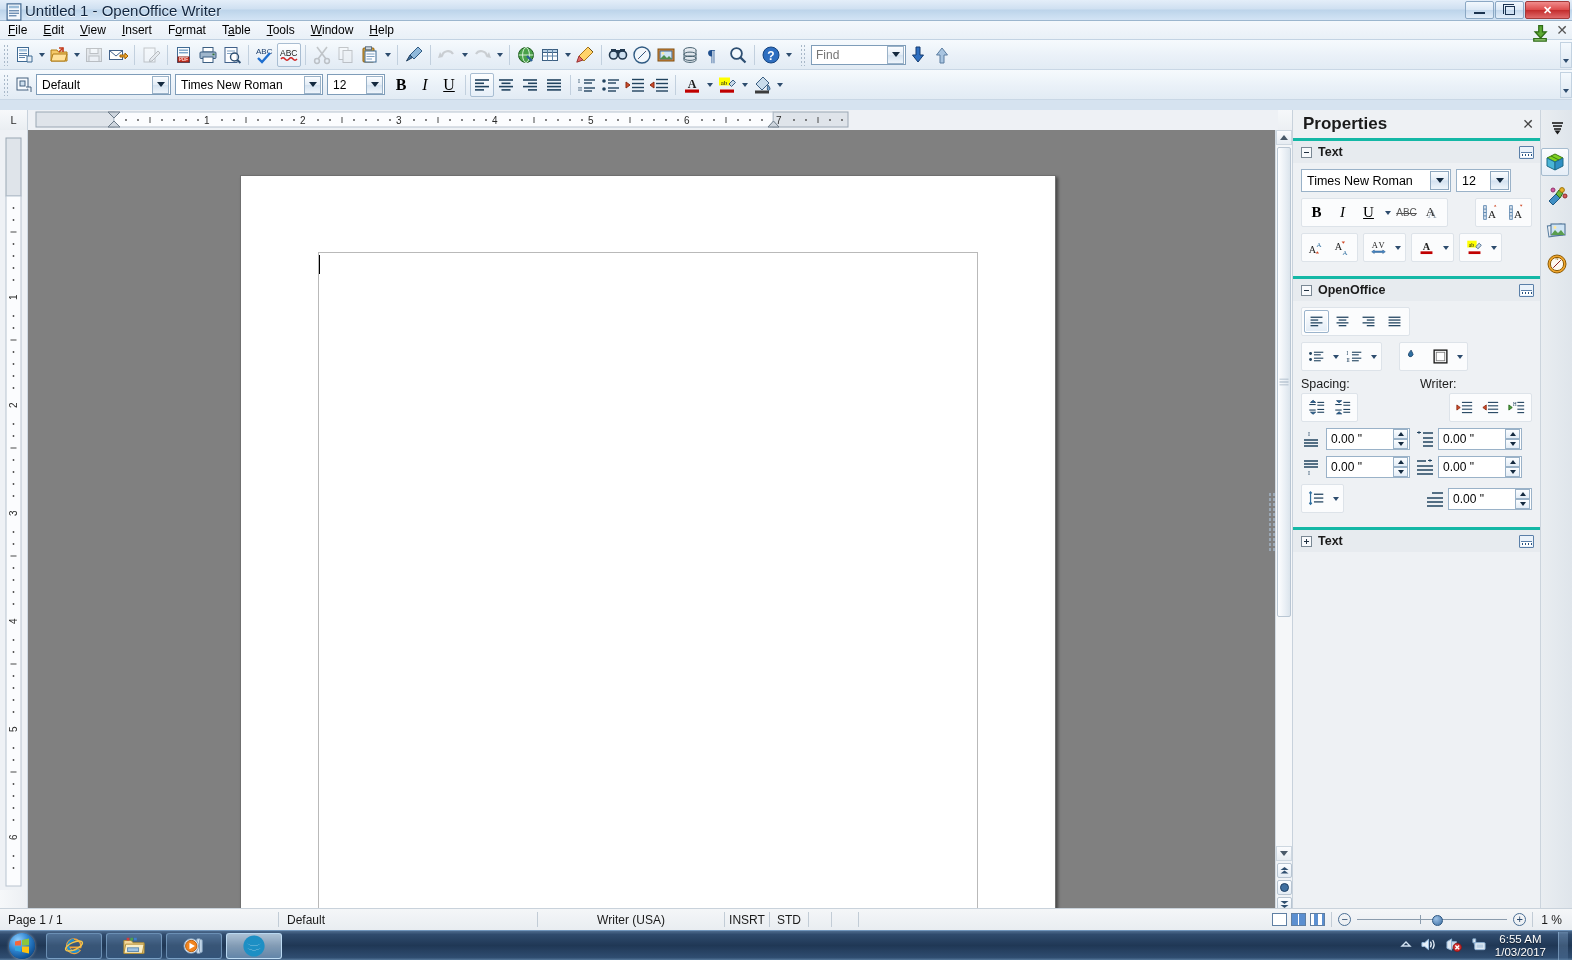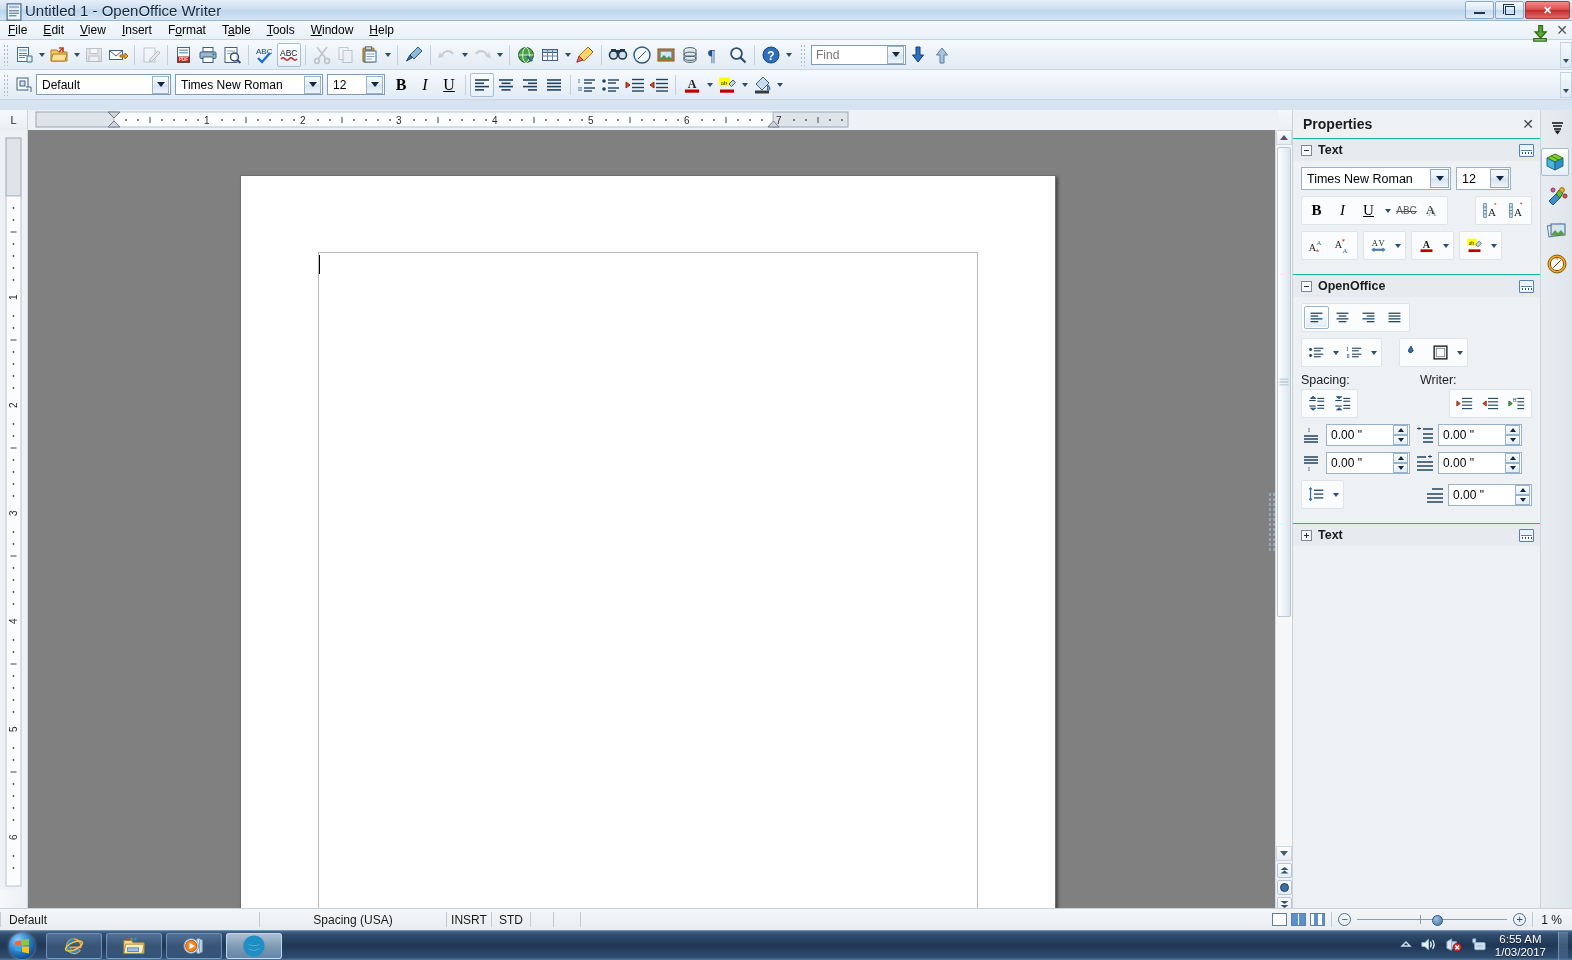--- a/index.html
+++ b/index.html
@@ -206,23 +206,23 @@
 
   
   .sidebar {
     width: 248px; background: #eef1f4; border-left: 1px solid #c8d2dc;
     display: flex; flex-direction: column; flex: 0 0 auto;
   }
   .sb-header {
     height: 28px; display: flex; align-items: center; padding: 0 6px 0 10px;
     background: #eef1f4;
   }
-  .sb-title { font-size: 14px; font-weight: bold; color: #1b1b1b; }
+  .sb-title { font-size: 17px; font-weight: bold; color: #1b1b1b; }
   .sb-x { margin-left: auto; font-size: 14px; color: #444; }
-  .panel { border-top: 1px solid #14b8a6; }
+  .panel { border-top: 3px solid #14b8a6; }
   .panel-head {
     height: 22px; display: flex; align-items: center; gap: 6px;
     padding: 0 6px 0 8px; background: #e7ebef;
   }
   .expander {
     width: 11px; height: 11px; border: 1px solid #7a8894; background: #f8fafc;
     position: relative; flex: 0 0 auto;
   }
   .expander::before {
     content:''; position:absolute; left:2px; top:4px; width:5px; height:1px; background:#203040;
@@ -1501,24 +1501,25 @@
           <circle cx="11" cy="11" r="9" fill="#f0a52c" stroke="#8d5c06"></circle>
           <circle cx="11" cy="11" r="6.6" fill="#fdfaf2" stroke="#8d5c06"></circle>
           <path d="M14.5 7.5 L9.5 12.5 L7.5 14.5 L12.5 9.5z" fill="#d03a3a" stroke="#8c2020"></path>
           <text x="11" y="6.5" font-size="4" fill="#8d5c06" text-anchor="middle" font-family="Liberation Sans">N</text>
         </svg>
       </div>
     </div>
   </div>
 
   <div class="statusbar">
+    <div class="st-cell" style="width:278px;">Page 1 / 1</div>
     <div class="st-div"></div>
     <div class="st-cell" style="width:258px;">Default</div>
     <div class="st-div"></div>
-    <div class="st-cell" style="width:186px;justify-content:center;">Spacing (USA)</div>
+    <div class="st-cell" style="width:186px;justify-content:center;">Writer (USA)</div>
     <div class="st-div"></div>
     <div class="st-cell" style="width:44px;justify-content:center;">INSRT</div>
     <div class="st-div"></div>
     <div class="st-cell" style="width:38px;justify-content:center;">STD</div>
     <div class="st-div"></div>
     <div class="st-cell" style="width:22px;"></div>
     <div class="st-div"></div>
     <div class="st-cell" style="width:26px;"></div>
     <div class="st-div"></div>
 

